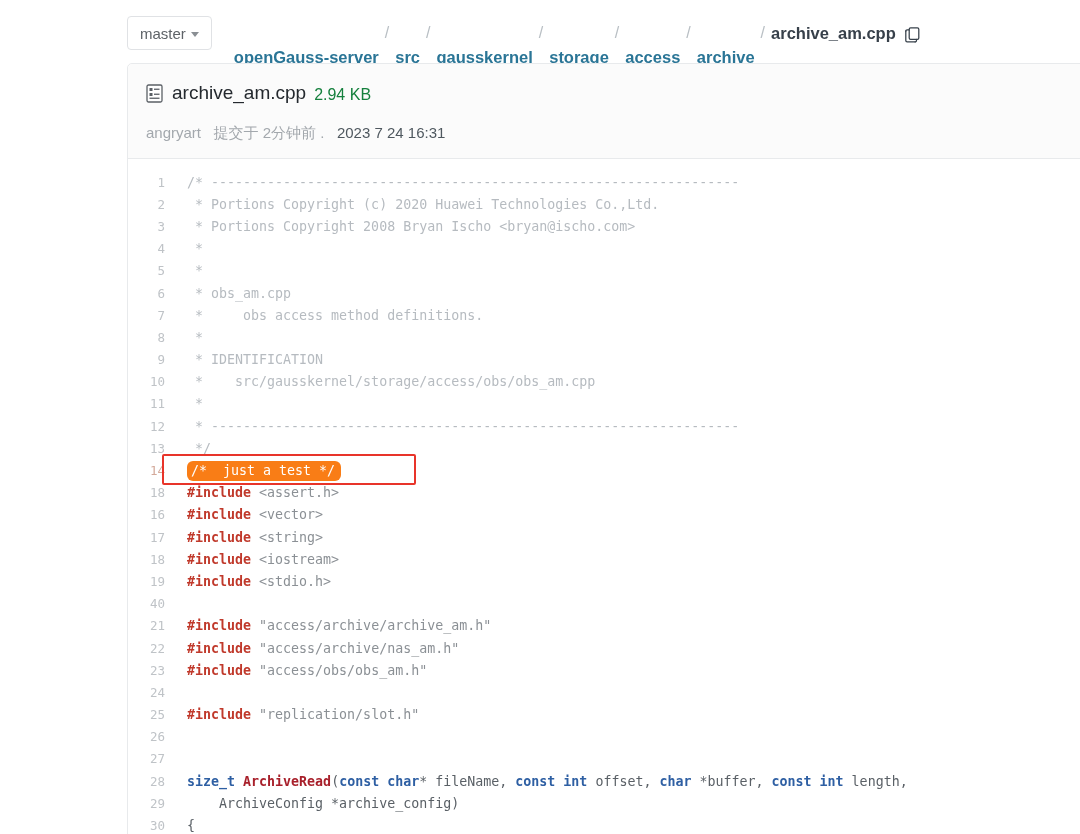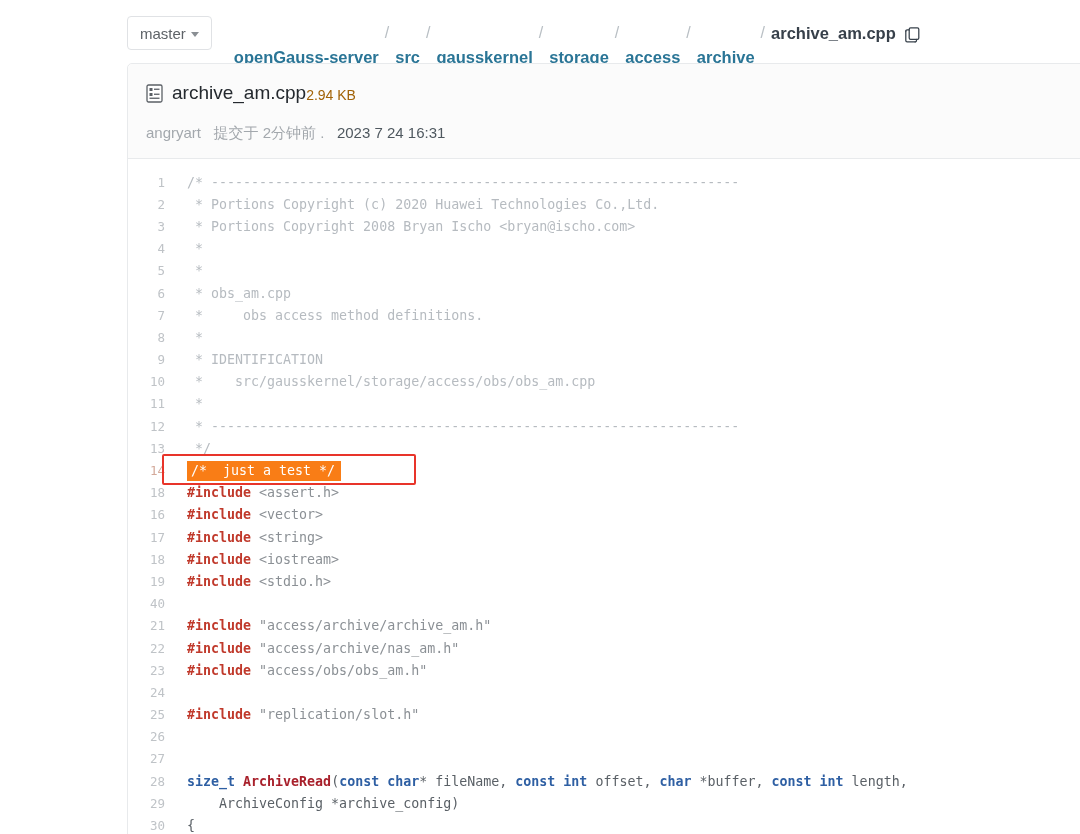--- a/index.html
+++ b/index.html
@@ -70,21 +70,21 @@
     position: relative;
     background: #fbfbfb;
     border-bottom: 1px solid #e8eaec;
     border-radius: 5px 5px 0 0;
     height: 95px;
     padding: 15px 18px 0 18px;
   }
   .file-row { display: flex; align-items: center; height: 28px; }
   .file-icon { width: 17px; height: 19px; margin-right: 9px; flex: 0 0 auto; }
   .file-name { font-size: 19px; color: #24292e; }
-  .file-size { font-size: 14px; color: #a16207; position: relative; top: 2px; }
+  .file-size { font-size: 16px; color: #15803d; margin-left: 8px; position: relative; top: 2px; }
   .commit-row {
     margin-top: 17px;
     font-size: 15px; color: #a3a8ad;
     white-space: nowrap;
   }
   .commit-date { color: #4f585f; }
 
   
   .code-wrap {
     position: relative;
@@ -130,20 +130,21 @@
     width: 254px; height: 31px;
     border: 2px solid #e8342a;
     border-radius: 2px;
     pointer-events: none;
   }
   .hl-text {
     background: #f97d16;
     color: #ffffff;
     padding: 2px 6px 3px 4px;
     font-weight: 500;
+    border-radius: 6px;
   }
   .hl-wrap .lnum { color: #d3a99a; }
 </style>
 </head>
 <body>
 
 <div id="root">
 
   <div class="bc-bar">
     <div class="branch-btn">

